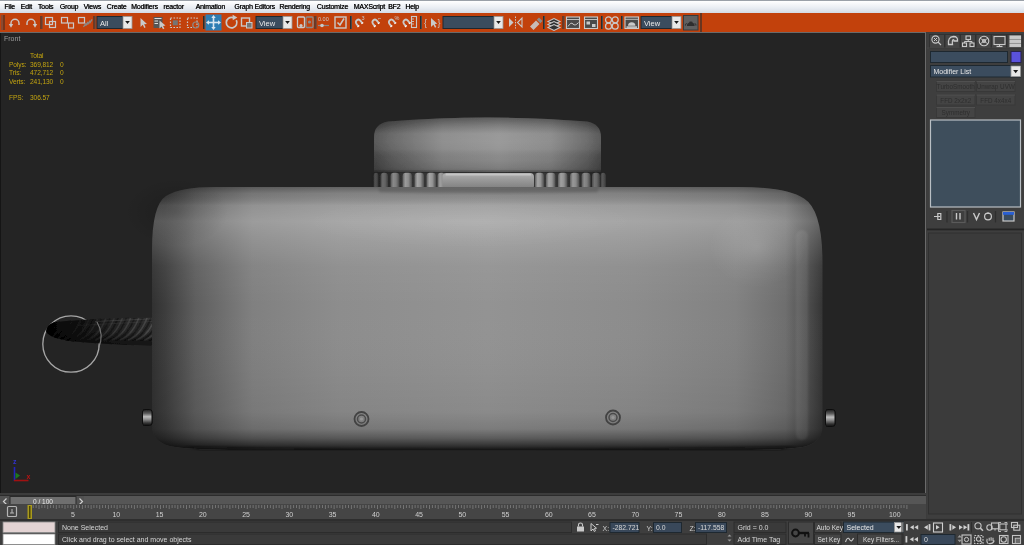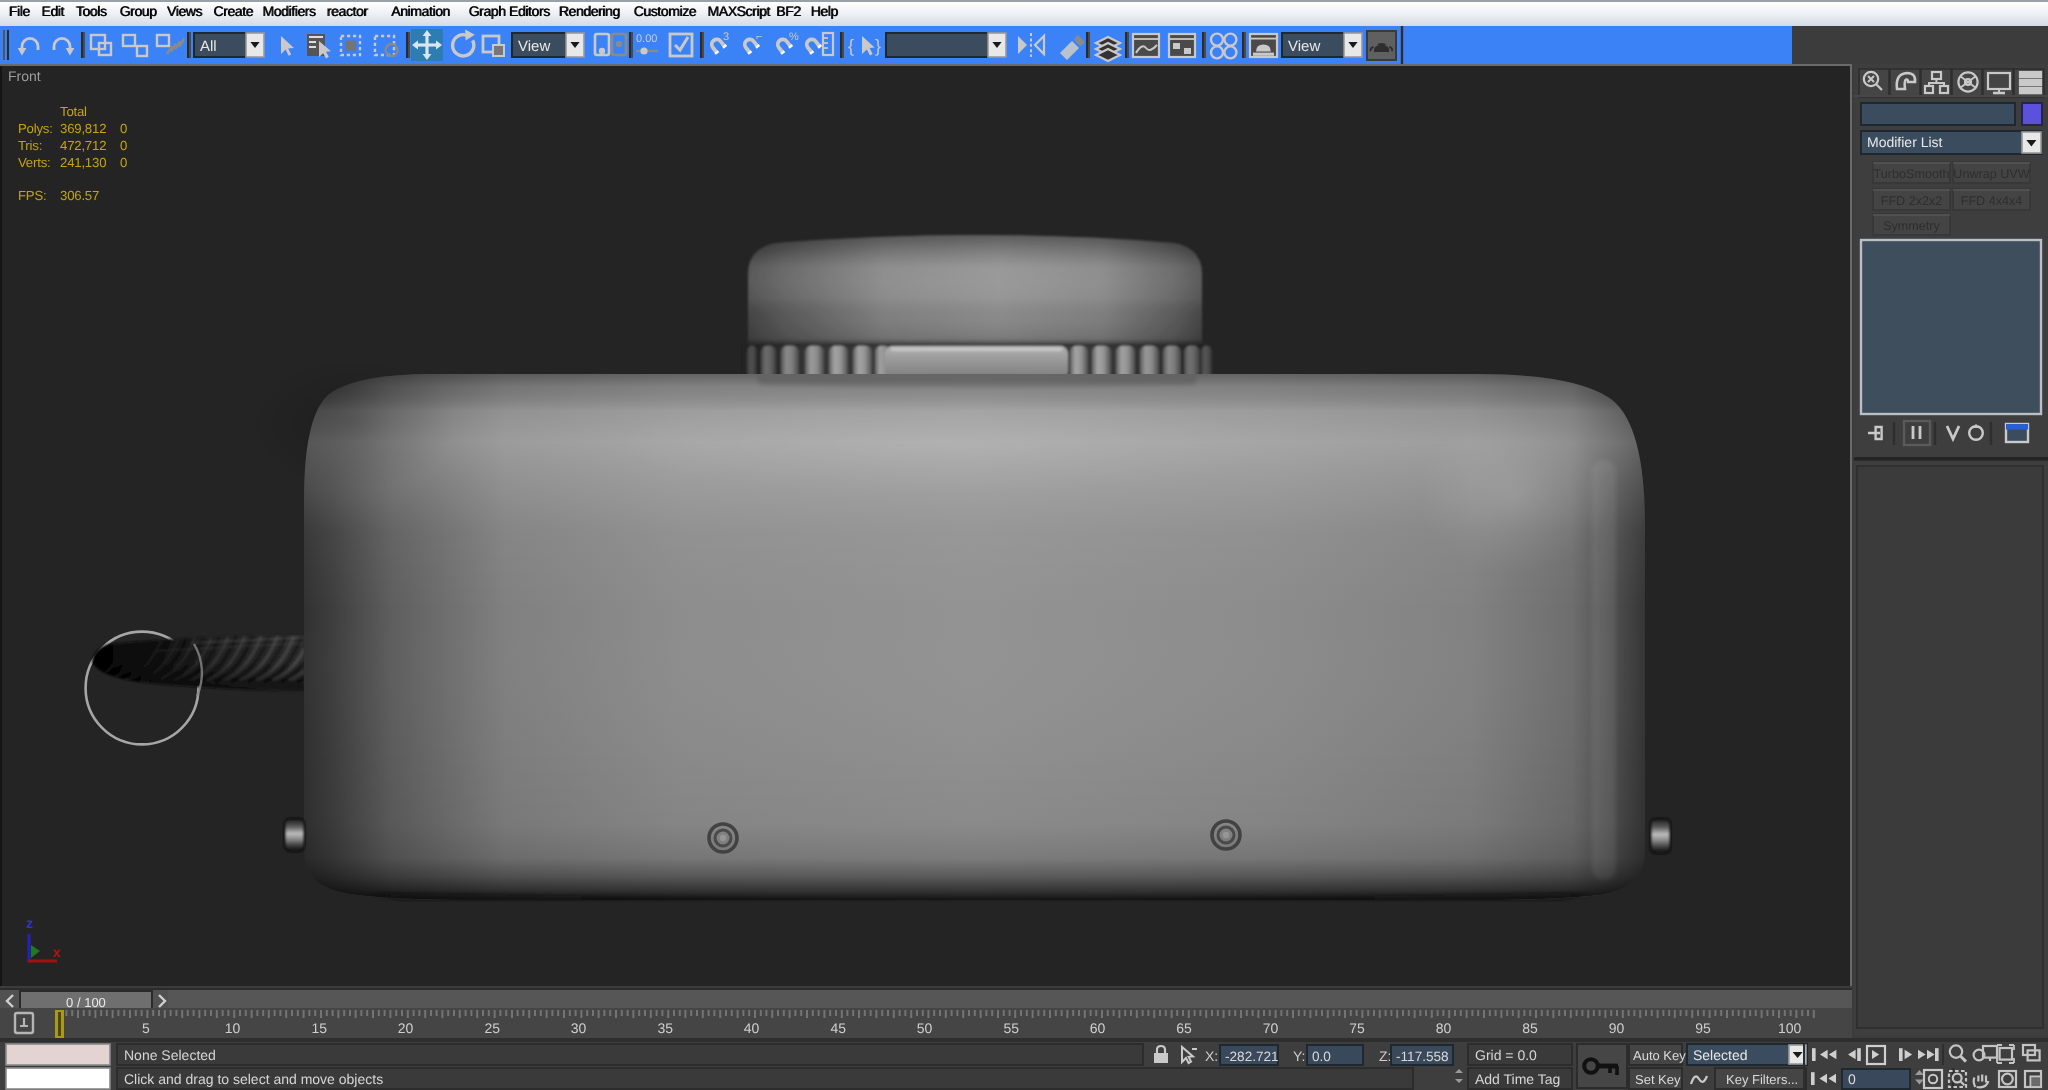--- a/index.html
+++ b/index.html
@@ -21,21 +21,21 @@
 <span style="position:absolute;left:163.3px;top:2px;font-size:7px;letter-spacing:-0.2px;color:#000;text-shadow:0.4px 0 0 #222;white-space:nowrap;">reactor</span>
 <span style="position:absolute;left:195.5px;top:2px;font-size:7px;letter-spacing:-0.2px;color:#000;text-shadow:0.4px 0 0 #222;white-space:nowrap;">Animation</span>
 <span style="position:absolute;left:234.2px;top:2px;font-size:7px;letter-spacing:-0.2px;color:#000;text-shadow:0.4px 0 0 #222;white-space:nowrap;">Graph Editors</span>
 <span style="position:absolute;left:279.3px;top:2px;font-size:7px;letter-spacing:-0.2px;color:#000;text-shadow:0.4px 0 0 #222;white-space:nowrap;">Rendering</span>
 <span style="position:absolute;left:316.7px;top:2px;font-size:7px;letter-spacing:-0.2px;color:#000;text-shadow:0.4px 0 0 #222;white-space:nowrap;">Customize</span>
 <span style="position:absolute;left:353.6px;top:2px;font-size:7px;letter-spacing:-0.2px;color:#000;text-shadow:0.4px 0 0 #222;white-space:nowrap;">MAXScript</span>
 <span style="position:absolute;left:388.0px;top:2px;font-size:7px;letter-spacing:-0.2px;color:#000;text-shadow:0.4px 0 0 #222;white-space:nowrap;">BF2</span>
 <span style="position:absolute;left:405.2px;top:2px;font-size:7px;letter-spacing:-0.2px;color:#000;text-shadow:0.4px 0 0 #222;white-space:nowrap;">Help</span>
 </div>
 
-<div class="abs" style="left:0;top:13px;width:896px;height:19px;background:#3b82f6;text-align:right;">
+<div class="abs" style="left:0;top:13px;width:1024px;height:19px;background:#c2410c;text-align:right;">
 <svg width="1024" height="19" viewBox="0 0 1024 19" style="position:absolute;left:0;top:0">
 <line x1="2" y1="2" x2="2" y2="17" stroke="#555" stroke-width="1"></line>
       <line x1="4" y1="2" x2="4" y2="17" stroke="#2b2b2b" stroke-width="1"></line>
 <path d="M 11 12.5 L 11 10.2 A 4 4 0 0 1 19 10.2 L 19 12" fill="none" stroke="#c9c9c9" stroke-width="1.4"></path>
       <path d="M 8.8 11 L 13.2 11 L 11 14.8 Z" fill="#c9c9c9"></path>
 <path d="M 27 12 L 27 10.2 A 4 4 0 0 1 35 10.2 L 35 12.5" fill="none" stroke="#c9c9c9" stroke-width="1.4"></path>
       <path d="M 32.8 11 L 37.2 11 L 35 14.8 Z" fill="#c9c9c9"></path>
 <line x1="41" y1="3" x2="41" y2="16" stroke="#2b2b2b" stroke-width="1"></line>
       <line x1="42" y1="3" x2="42" y2="16" stroke="#4a4a4a" stroke-width="1"></line>
 <rect x="45.5" y="4.5" width="7" height="7" fill="none" stroke="#c9c9c9" stroke-width="1.2"></rect>

